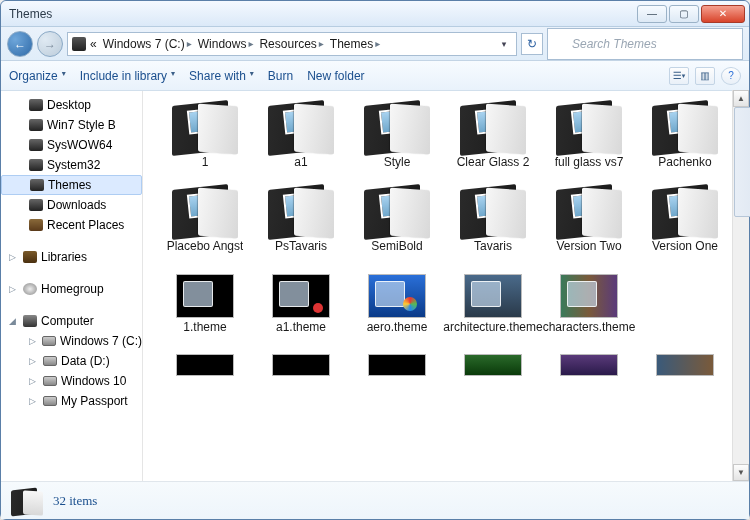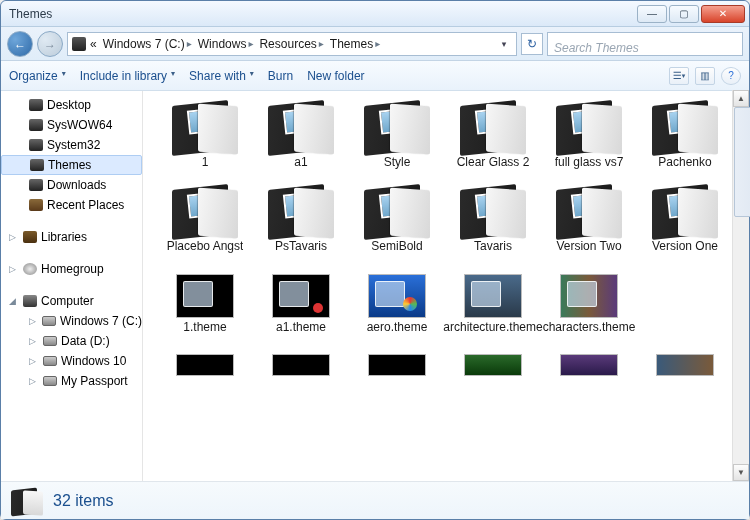--- a/index.html
+++ b/index.html
@@ -15,21 +15,21 @@
 
 .navbar { height: 34px; display: flex; align-items: center; padding: 0 6px; background: linear-gradient(#eaf2fb,#e0edf9); border-bottom: 1px solid #c3d4e5; gap: 4px; }
 .navbtn { width: 26px; height: 26px; border-radius: 50%; border: 1px solid #8aa9c6; background: radial-gradient(circle at 30% 30%, #6fa7db, #2f6aa8); display: flex; align-items: center; justify-content: center; color: #fff; font-size: 12px; }
 .navbtn.fwd { background: radial-gradient(circle at 30% 30%, #e0eaf3, #bcccda); color: #7a8a9a; }
 .addrbar { flex: 1; height: 24px; border: 1px solid #a7bdd3; background: #fff; display: flex; align-items: center; padding: 0 4px; gap: 2px; }
 .crumb { display: flex; align-items: center; gap: 2px; padding: 0 2px; color: #1a1a1a; }
 .crumb .sep { color: #6a7a8a; font-size: 10px; }
 .crumbicon { width: 14px; height: 14px; background: linear-gradient(#555, #222); border-radius: 2px; }
 .addrdrop { width: 16px; text-align: center; color: #445; font-size: 9px; }
 .refresh { width: 22px; height: 22px; border: 1px solid #a7bdd3; background: #fff; display: flex; align-items: center; justify-content: center; color: #2a5fa0; font-size: 12px; }
-.searchbox { width: 196px; height: 24px; border: 1px solid #a7bdd3; background: #fff; display: flex; align-items: flex-end; padding: 0 6px; color: #888; }
+.searchbox { width: 196px; height: 32px; border: 1px solid #a7bdd3; background: #fff; display: flex; align-items: center; padding: 0 24px; color: #888; }
 .searchbox input { border: none; outline: none; width: 100%; color: #444; font-style: italic; }
 .searchbox input::placeholder { color: #9aa6b3; font-style: italic; }
 
 .toolbar { height: 30px; display: flex; align-items: center; padding: 0 8px; background: linear-gradient(#f7fbff,#e9f2fb); border-bottom: 1px solid #d1dfec; gap: 14px; }
 .tbitem { color: #1b4f8e; display: flex; align-items: flex-start; gap: 4px; cursor: default; }
 .tbitem .dd { font-size: 8px; color: #3b5f88; }
 .tbright { margin-left: auto; display: flex; gap: 6px; }
 .smicon { width: 20px; height: 18px; border: 1px solid #c3d4e5; background: linear-gradient(#fdfdfd,#e9f0f8); border-radius: 2px; display: flex; align-items: center; justify-content: center; font-size: 10px; color: #3a5f88; }
 
 .body { flex: 1; display: flex; overflow: hidden; }
@@ -62,21 +62,21 @@
 .theme-thumb.aero::after { content:""; position:absolute; right:8px; bottom:6px; width:14px; height:14px; border-radius:50%; background: conic-gradient(#e33,#5b5,#28e,#fc3,#e33);}
 .theme-thumb.a1::after { content:""; position:absolute; right:6px; bottom:4px; width:10px; height:10px; border-radius:50%; background:#d33;}
 .label { text-align: center; font-size: 12px; color: #1a1a1a; line-height: 1.2; max-height: 30px; overflow: hidden; }
 .lastrow { display: grid; grid-template-columns: repeat(6, 88px); gap: 14px 8px; margin-top: 14px; }
 .lastrow .theme-thumb { height: 22px; }
 
 .status { height: 38px; border-top: 1px solid #e0e6ec; display: flex; align-items: center; padding: 0 10px; gap: 10px; background: linear-gradient(#f6fafd,#eef5fb); }
 .status .bigicon { width: 32px; height: 28px; position: relative; }
 .status .bigicon .back { position:absolute; left:0; top:2px; width:26px; height:26px; background:linear-gradient(100deg,#2a2a2a,#1a1a1a); transform:skewY(-6deg); border-radius:2px;}
 .status .bigicon .front { position:absolute; right:0; bottom:0; width:20px; height:24px; background:linear-gradient(#f7f7f7,#d8d8d8); transform:skewY(4deg); border-radius:2px;}
-.status-text { color: #1a4f8e; font-size: 16px; }
+.status-text { color: #1a4f8e; font-size: 13px; font-family: Liberation Serif, serif; }
 
 .scrollbar { position: absolute; right: 1px; top: 90px; bottom: 39px; width: 17px; background: #f0f0f0; border-left: 1px solid #e0e0e0; }
 .scrollbar .up, .scrollbar .down { height: 17px; background: linear-gradient(#fdfdfd,#e4e4e4); border: 1px solid #c8c8c8; display:flex; align-items:center; justify-content:center; font-size:8px; color:#555;}
 .scrollbar .track { position:absolute; top:17px; bottom:17px; left:0; right:0;}
 .scrollbar .thumb { position:absolute; top:0; left:1px; right:1px; height:110px; background: linear-gradient(90deg,#e8eef6,#cfdceb); border:1px solid #b6c6d8; border-radius:2px;}
 .scrollbar .down { position:absolute; bottom:0; left:0; right:0;}
 </style>
 </head>
 <body>
 
@@ -151,20 +151,24 @@
   </div>
 
   <div class="body">
     <div class="sidebar">
       <div class="tree-item ind1">
           <span class="ticon"></span>
           <span>Desktop</span>
         </div>
       <div class="tree-item ind1">
           <span class="ticon"></span>
+          <span>Win7 Style B</span>
+        </div>
+      <div class="tree-item ind1">
+          <span class="ticon"></span>
           <span>SysWOW64</span>
         </div>
       <div class="tree-item ind1">
           <span class="ticon"></span>
           <span>System32</span>
         </div>
       <div class="tree-item ind1 sel">
           <span class="ticon"></span>
           <span>Themes</span>
         </div>

